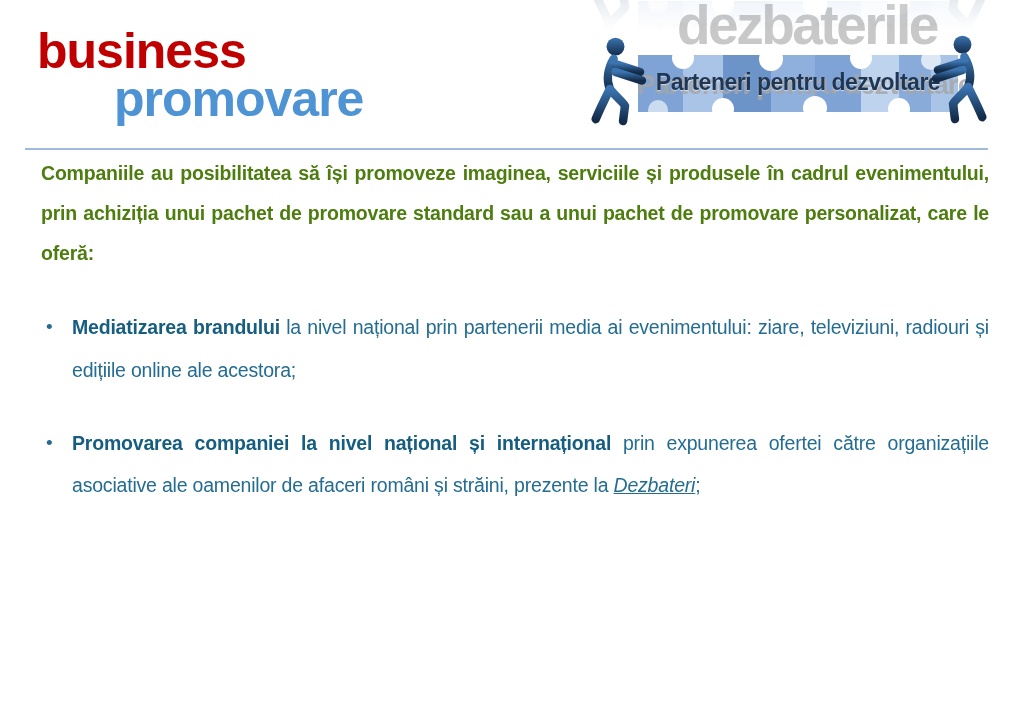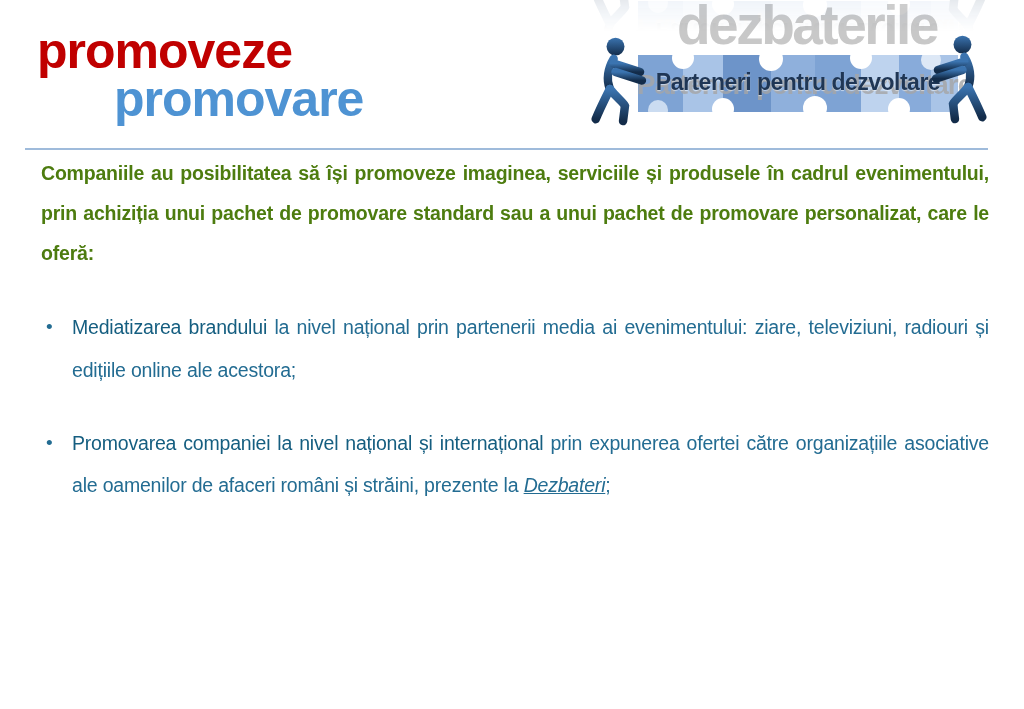--- a/index.html
+++ b/index.html
@@ -68,29 +68,29 @@
   .bullets li {
     position:relative; padding-left:31px; margin-bottom:31px;
     font-size:19.5px; line-height:2.16; text-align:justify;
     color:var(--bullet-regular,#236C92); letter-spacing:-0.2px;
   }
   .bullets li:last-child { margin-bottom:0; }
   .bullets li::before {
     content:"\2022"; position:absolute; left:5px; top:0;
     color:var(--bullet-regular,#236C92); font-size:19px;
   }
-  .bullets .b { font-weight:400; color:var(--bullet-bold,#155E80); }
+  .bullets .b { font-weight:700; color:var(--bullet-bold,#155E80); }
   .bullets .i { font-style:italic;text-decoration:underline; }
 </style>
 </head>
 <body>
 
 <div class="slide">
 
-  <div class="title1">promoveze</div>
+  <div class="title1">business</div>
   <div class="title2">promovare</div>
 
   <div class="logo">
     <div class="band-stage">
       <div class="wm">dezbaterile</div>
 
       <svg class="band-svg" width="320" height="57" viewBox="0 0 320 57">
         <rect x="0" y="0" width="45" height="57" fill="#7EA3D4"></rect>
         <rect x="45" y="0" width="40" height="57" fill="#A9C4E7"></rect>
         <rect x="85" y="0" width="48" height="57" fill="#6D94C9"></rect>

